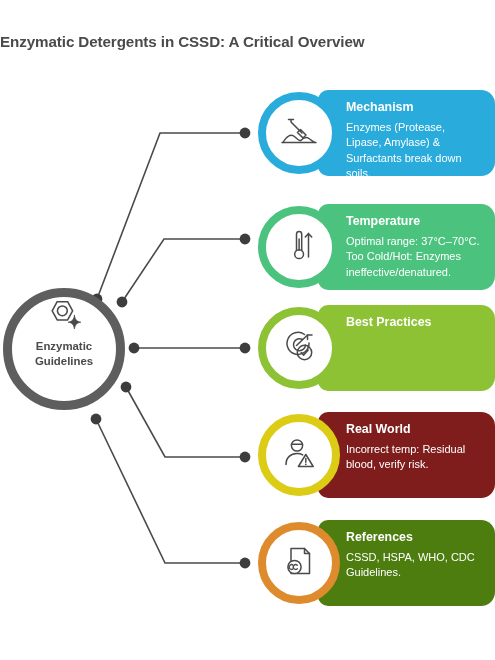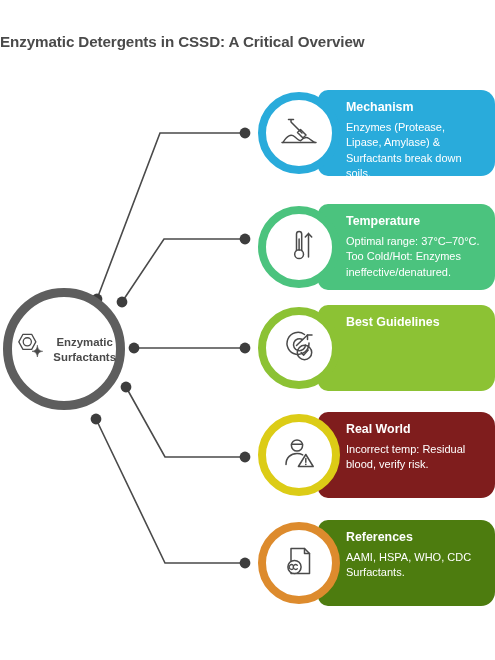--- a/index.html
+++ b/index.html
@@ -31,23 +31,23 @@
     position:absolute;
     left:3px;top:288px;
     width:122px;height:122px;
     border-radius:50%;
     background:#ffffff;
     border:9px solid #5e5e5e;
     box-sizing:border-box;
   }
   .hub-inner{
     position:absolute;inset:0;
-    display:flex;flex-direction:row;
+    display:flex;flex-direction:column;
     align-items:center;justify-content:flex-start;
-    gap:8px;
+    gap:2px;
   }
   .hub-icon{width:40px;height:36px;margin-top:2px;}
   .hub-label{
     text-align:center;
     font-size:11.4px;
     font-weight:bold;
     color:#4a4a4a;
     line-height:1.28;
     margin-top:2px;
   }
@@ -133,21 +133,21 @@
     <div class="hub-inner">
       <span class="hub-icon">
         <svg viewBox="0 0 44 40" fill="none" stroke="#4a4a4a" stroke-width="1.7" stroke-linecap="round" stroke-linejoin="round">
           <path d="M14.5 3 L26 3 L31.5 13 L26 23 L14.5 23 L9 13 Z"></path>
           <circle cx="20.2" cy="13" r="5.4"></circle>
           <path d="M33.5 18 C34.4 23.2 35.8 24.6 40.5 25.5 C35.8 26.4 34.4 27.8 33.5 33 C32.6 27.8 31.2 26.4 26.5 25.5 C31.2 24.6 32.6 23.2 33.5 18 Z" fill="#4a4a4a" stroke-width="0.8"></path>
         </svg>
       </span>
       <div class="hub-label">
         <div>Enzymatic</div>
-        <div>Surfactants</div>
+        <div>Guidelines</div>
       </div>
     </div>
   </div>
 
   <div class="card" id="card-0">
     <div class="card-body" style="background:#29abdb;">
       <div class="card-title">Mechanism</div>
       <div class="card-text">Enzymes (Protease, Lipase, Amylase) &amp; Surfactants break down soils.</div>
     </div>
     <div class="card-ring" style="border-color:#29abdb;">
@@ -174,21 +174,21 @@
           <circle cx="20.1" cy="29.2" r="4.4"></circle>
           <path d="M20.1 25.2 L20.1 14"></path>
           <path d="M29.5 32 L29.5 8.5 M29.5 8.5 L26.3 12 M29.5 8.5 L32.7 12"></path>
         </svg>
       </span>
     </div>
   </div>
 
   <div class="card" id="card-2">
     <div class="card-body" style="background:#8cc234;">
-      <div class="card-title">Best Guidelines</div>
+      <div class="card-title">Best Practices</div>
     </div>
     <div class="card-ring" style="border-color:#8cc234;">
       <span>
         <svg viewBox="0 0 40 40" fill="none" stroke="#4a4a4a" stroke-width="1.5" stroke-linecap="round" stroke-linejoin="round">
           <path d="M25.5 8.5 A11 11 0 1 0 30 17"></path>
           <path d="M23.5 13.5 A6 6 0 1 0 26.5 19"></path>
           <path d="M17.5 19.5 L28.5 9"></path>
           <path d="M28.5 9 L28.5 13.5 M28.5 9 L33 9"></path>
           <circle cx="25.5" cy="26.5" r="7.2"></circle>
           <path d="M22.2 26.6 L24.7 29.1 L29.2 24"></path>
@@ -212,21 +212,21 @@
           <path d="M26.8 25.5 L26.8 29.3"></path>
           <circle cx="26.8" cy="31.3" r="0.85" fill="#4a4a4a" stroke="none"></circle>
         </svg>
       </span>
     </div>
   </div>
 
   <div class="card" id="card-4">
     <div class="card-body" style="background:#4d7c0f;">
       <div class="card-title">References</div>
-      <div class="card-text">AAMI, HSPA, WHO, CDC Surfactants.</div>
+      <div class="card-text">CSSD, HSPA, WHO, CDC Guidelines.</div>
     </div>
     <div class="card-ring" style="border-color:#dd8b2d;">
       <span>
         <svg viewBox="0 0 40 40" fill="none" stroke="#4a4a4a" stroke-width="1.5" stroke-linecap="round" stroke-linejoin="round">
           <path d="M12 7.5 L25.5 7.5 L30.5 12.5 L30.5 32.5 L12 32.5 Z"></path>
           <path d="M25.5 7.5 L25.5 12.5 L30.5 12.5"></path>
           <circle cx="15.5" cy="26" r="6.6" fill="#ffffff"></circle>
           <path d="M14.2 24.2 A2.4 2.4 0 1 0 14.2 27.8" stroke-width="1.3"></path>
           <path d="M18.3 24.2 A2.4 2.4 0 1 0 18.3 27.8" stroke-width="1.3"></path>
         </svg>

